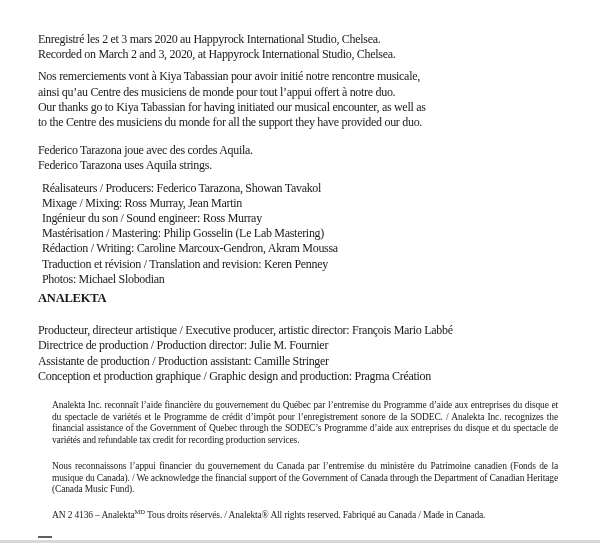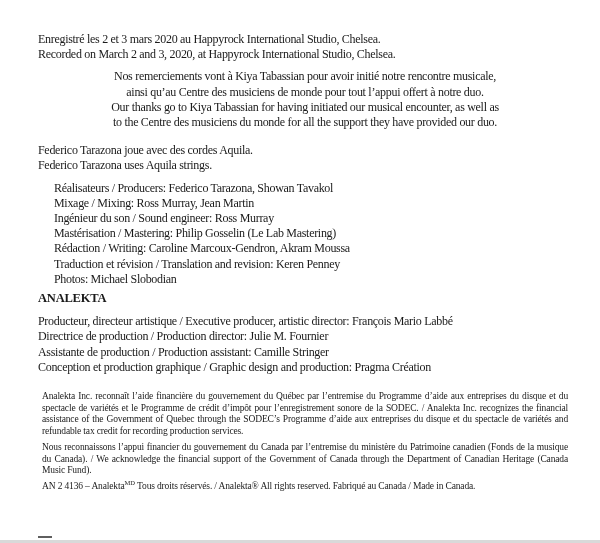--- a/index.html
+++ b/index.html
@@ -23,37 +23,37 @@
     box-sizing: border-box;
   }
   .body-text {
     font-size: 12px;
     line-height: 15.2px;
     letter-spacing: -0.3px;
     white-space: pre-line;
     margin: 0;
   }
   .p-recording    { margin: 0 0 7px 0; }
-  .p-thanks       { margin: 0 0 6px 0; text-align: center; }
+  .p-thanks       { margin: 0 0 6px 0; }
   .p-strings      { margin: 13px 0 7px 0; }
-  .p-credits      { margin: 0 0 4px 16px; }
+  .p-credits      { margin: 0 0 4px 4px; }
   .p-license      { margin: 0 0 16px 0; }
   .label-heading {
     font-size: 12.5px;
     font-weight: bold;
     line-height: 15.2px;
     letter-spacing: -0.2px;
-    margin: 0 0 8px 0;
+    margin: 0 0 17px 0;
   }
   .p-label-credits { margin: 0 0 16px 0; }
   .fine-print {
     width: 534px;
   }
   .fine-print p {
-    margin: 4px;
+    margin: 14px;
     font-size: 9.5px;
     line-height: 11.7px;
     letter-spacing: -0.15px;
     text-align: justify;
   }
   .fine-print p.catalog-line {
     text-align: left;
   }
   .catalog-line sup {
     font-size: 6.5px;

